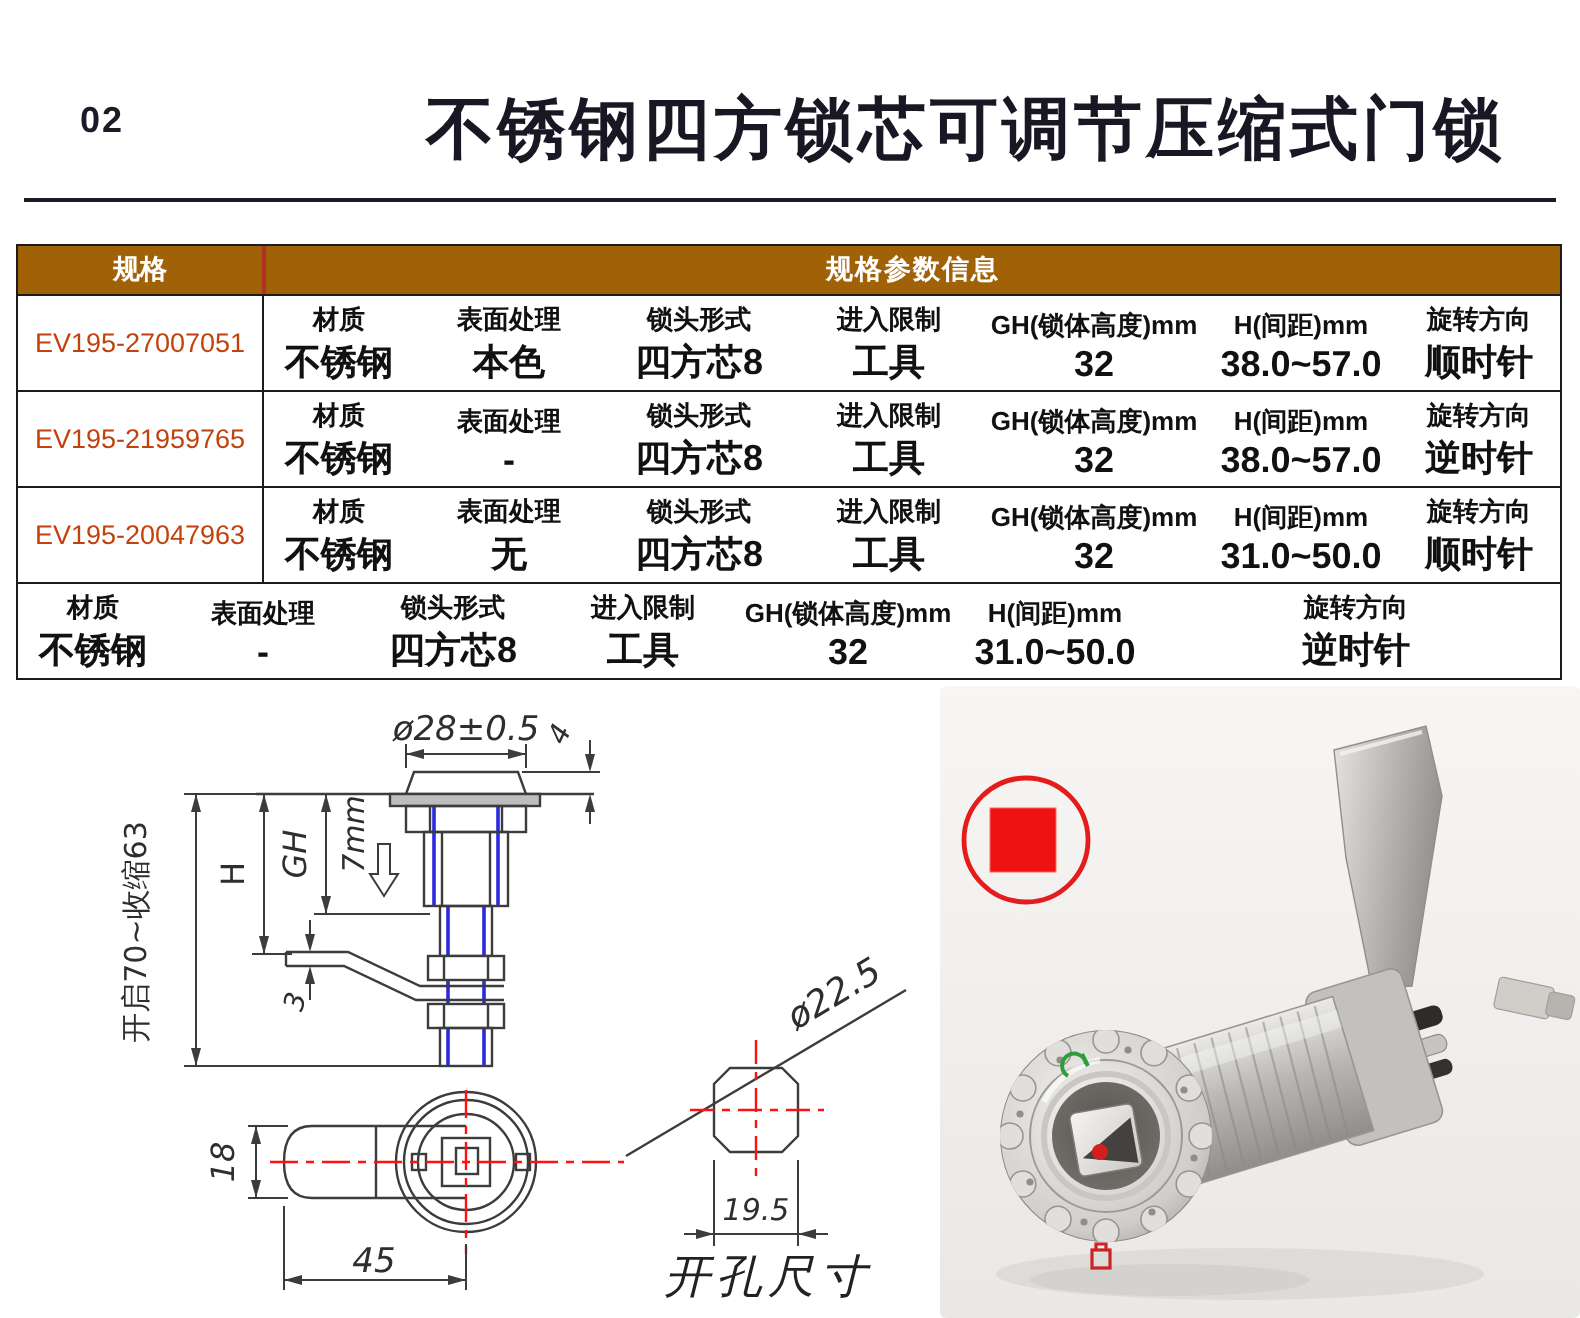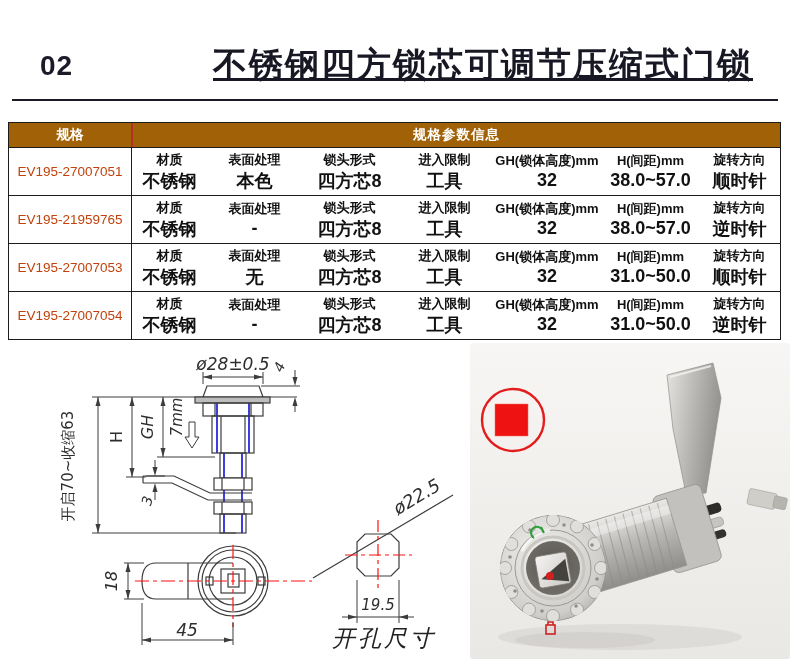--- a/index.html
+++ b/index.html
@@ -1,34 +1,34 @@
 <!DOCTYPE html>
 <html><head>
 <meta charset="utf-8">
 <style>
   html,body{margin:0;padding:0;}
   body{width:790px;height:659px;background:#ffffff;position:relative;overflow:hidden;
        font-family:"Liberation Sans","DejaVu Sans",sans-serif;color:#1a1a1a;}
   .abs{position:absolute;}
 
   
-  .page-number{left:40px;top:50px;font-size:28px;font-weight:800;color:#1b1b28;letter-spacing:1px;}
-  .page-title{left:213px;top:42px;font-size:34px;font-weight:900;color:#181824;letter-spacing:2px;white-space:nowrap;text-decoration:underline;}
+  .page-number{left:40px;top:50px;font-size:18px;font-weight:800;color:#1b1b28;letter-spacing:1px;}
+  .page-title{left:213px;top:42px;font-size:34px;font-weight:900;color:#181824;letter-spacing:2px;white-space:nowrap;}
   .title-rule{left:12px;top:99px;width:766px;height:2px;background:#1b1b28;}
 
   
   .spec-table{left:8px;top:122px;width:771px;border:1.5px solid #1c1c1c;background:#fff;}
   .t-head{display:flex;height:24px;background:#a16207;color:#fff;font-size:13.5px;font-weight:700;}
   .th-spec{width:122px;display:flex;align-items:center;justify-content:center;border-right:2px solid #b23026;}
   .th-params{flex:1;display:flex;align-items:center;justify-content:center;letter-spacing:1px;}
   .t-row{display:flex;height:47px;border-top:1.5px solid #1c1c1c;}
   .code-cell{width:122px;border-right:1.5px solid #1c1c1c;display:flex;align-items:center;justify-content:center;
              font-size:13.5px;color:#c2410c;}
   .params{flex:1;display:grid;grid-template-columns:75px 95px 95px 95px 110px 97px auto;}
-  .p-cell{display:flex;flex-direction:column;justify-content:center;align-items:center;padding:2px 0;}
+  .p-cell{display:flex;flex-direction:column;justify-content:flex-end;align-items:center;padding:2px 0;}
   .p-label{font-size:13px;font-weight:700;color:#111;white-space:nowrap;}
   .p-value{font-size:18px;font-weight:700;color:#111;white-space:nowrap;}
 
   
   .drawing-svg{left:0;top:340px;}
   .dimtext{font-family:"DejaVu Sans","Liberation Sans",sans-serif;font-style:italic;fill:#2e2e2e;}
   .dimtext-cjk{font-family:"DejaVu Sans","Liberation Sans",sans-serif;fill:#2e2e2e;}
   .caption-cjk{font-family:"DejaVu Serif","Liberation Serif",serif;font-style:italic;fill:#222;}
 
   
@@ -109,21 +109,21 @@
           <span class="p-value">38.0~57.0</span>
         </div>
       <div class="p-cell">
           <span class="p-label">旋转方向</span>
           <span class="p-value">逆时针</span>
         </div>
     </div>
   </div>
 
   <div class="t-row">
-    <div class="code-cell">EV195-27007053</div>
+    <div class="code-cell">EV195-20047963</div>
     <div class="params">
       <div class="p-cell">
           <span class="p-label">材质</span>
           <span class="p-value">不锈钢</span>
         </div>
       <div class="p-cell">
           <span class="p-label">表面处理</span>
           <span class="p-value">无</span>
         </div>
       <div class="p-cell">
@@ -143,21 +143,20 @@
           <span class="p-value">31.0~50.0</span>
         </div>
       <div class="p-cell">
           <span class="p-label">旋转方向</span>
           <span class="p-value">顺时针</span>
         </div>
     </div>
   </div>
 
   <div class="t-row">
-    <div class="code-cell">EV195-27007054</div>
     <div class="params">
       <div class="p-cell">
           <span class="p-label">材质</span>
           <span class="p-value">不锈钢</span>
         </div>
       <div class="p-cell">
           <span class="p-label">表面处理</span>
           <span class="p-value">-</span>
         </div>
       <div class="p-cell">

